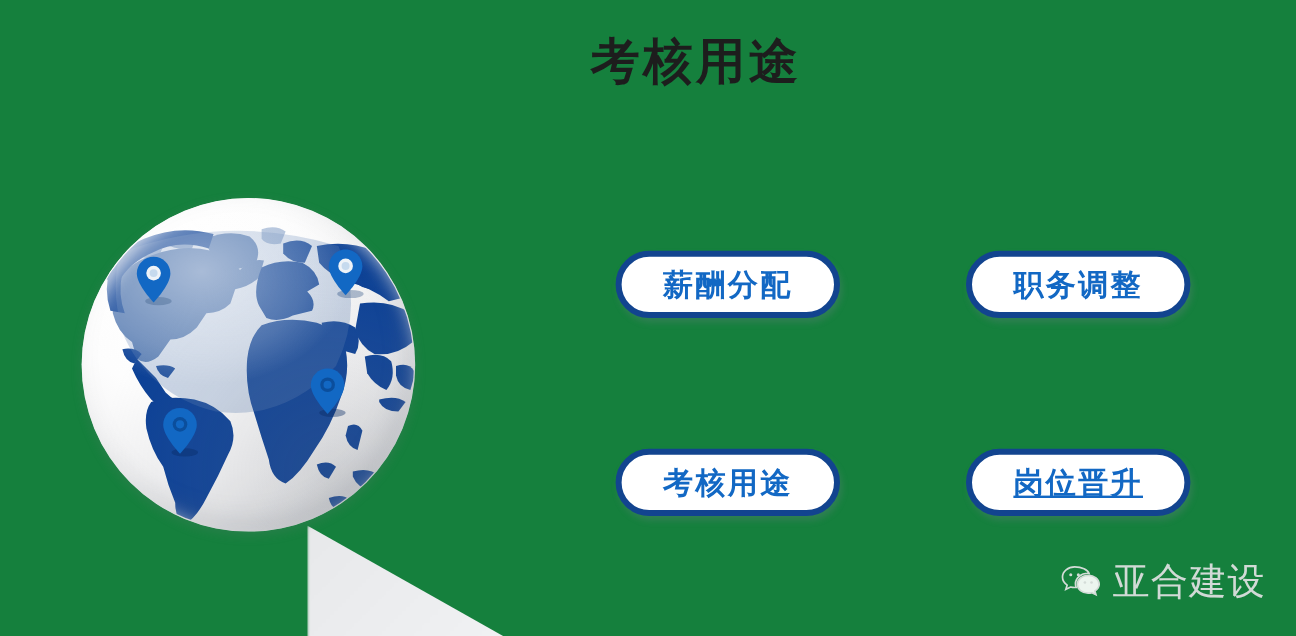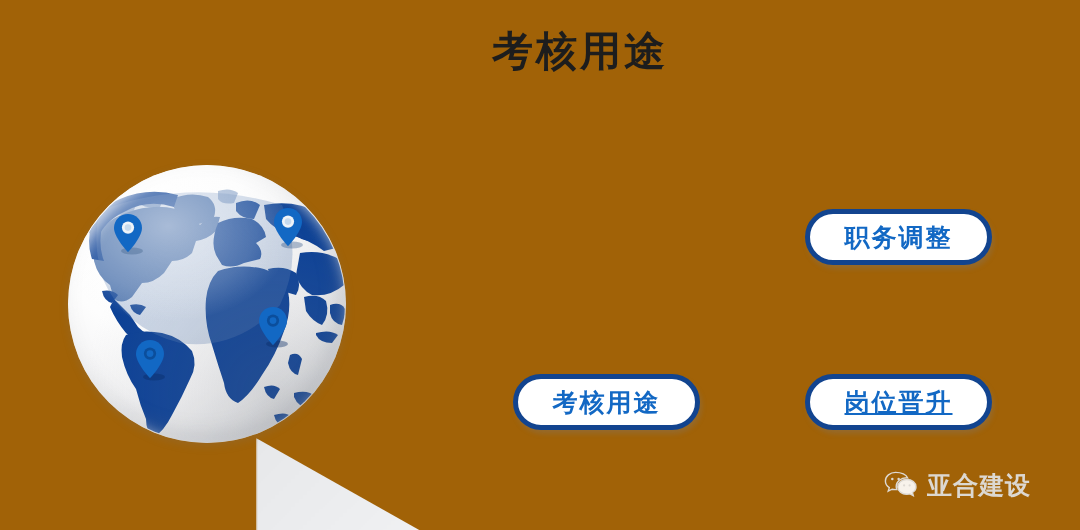--- a/index.html
+++ b/index.html
@@ -6,21 +6,21 @@
   html,body { width:1080px; height:530px; }
   body {
     background:#ffffff;
     font-family:"Liberation Sans","DejaVu Sans",sans-serif;
     overflow:hidden;
     position:relative;
   }
   #slide {
     position:relative;
     width:1080px; height:530px;
-    background:#a16207;
+    background:#15803d;
     overflow:hidden;
   }
 
   
   #page-title {
     position:absolute;
     left:0; top:25px;
     width:1160px;
     text-align:center;
     font-size:41px;
@@ -104,22 +104,22 @@
   
   #watermark {
     position:absolute;
     left:884px; top:470px;
     display:flex;
     align-items:center;
     gap:9px;
     opacity:0.92;
   }
   #watermark-text {
-    font-size:25px;
-    font-weight:bold;
+    font-size:31px;
+    font-weight:normal;
     color:#e2e2e3;
     letter-spacing:1px;
     line-height:30px;
   }
 </style>
 </head>
 <body>
 
 <div id="slide">
 
@@ -225,20 +225,23 @@
       <svg class="pin" style="left:66px; top:174px; width:32px; height:42px;" viewBox="0 0 32 42">
         <ellipse cx="20" cy="38" rx="11" ry="3.4" fill="#072a63" opacity="0.40"></ellipse>
         <path d="M16 1 C8.3 1 2 7.2 2 14.9 C2 24.5 16 39 16 39 C16 39 30 24.5 30 14.9 C30 7.2 23.7 1 16 1 Z" fill="#1268c4"></path>
         <circle cx="16" cy="14.6" r="6.1" fill="#0b4e9c"></circle>
         <circle cx="16" cy="14.6" r="3.4" fill="#1268c4"></circle>
       </svg>
 
     </div>
   </div>
 
+  <div class="pill" id="pill-0">
+    <span>薪酬分配</span>
+  </div>
   <div class="pill" id="pill-1">
     <span>职务调整</span>
   </div>
   <div class="pill" id="pill-2">
     <span>考核用途</span>
   </div>
   <div class="pill" id="pill-3">
     <span>岗位晋升</span>
   </div>
 

